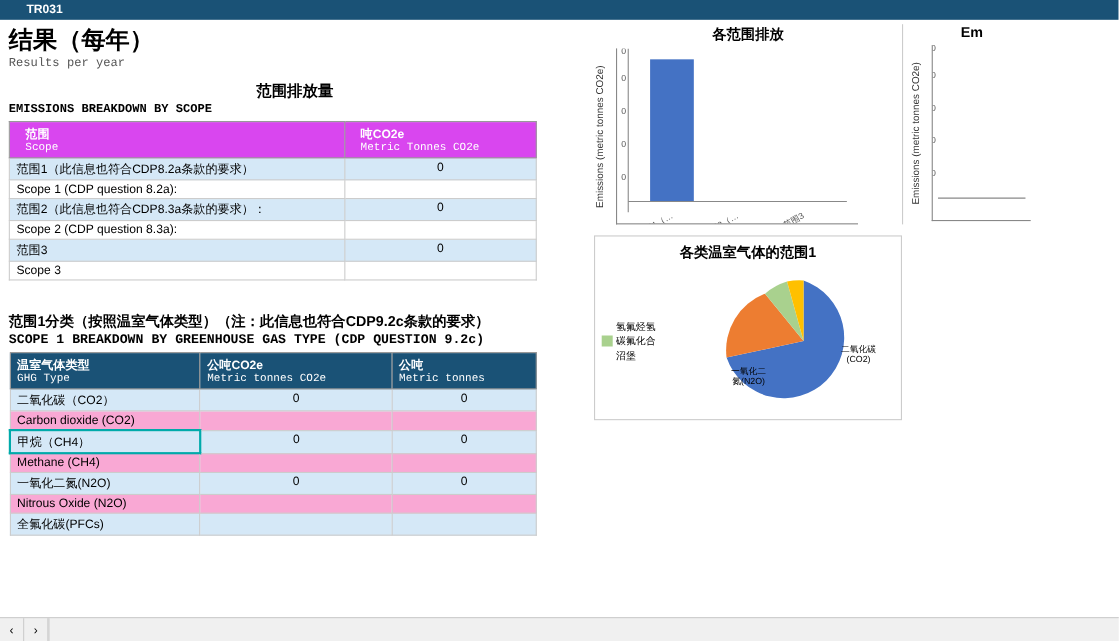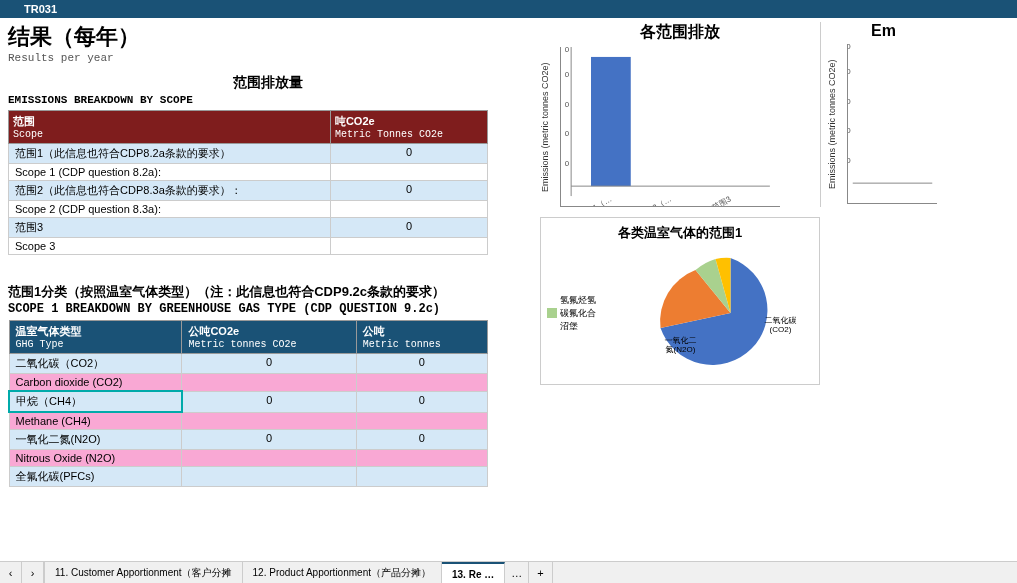--- a/index.html
+++ b/index.html
@@ -68,23 +68,23 @@
       margin-bottom: 4px;
     }
 
     table.scope-table {
       width: 480px;
       border-collapse: collapse;
       margin-bottom: 16px;
     }
 
     table.scope-table th {
-      background: #7f1d1d;
+      background: #d946ef;
       color: #fff;
-      padding: 3px 4px;
+      padding: 3px 14px;
       border: 1px solid #999;
       font-size: 11px;
       text-align: left;
     }
 
     table.scope-table .sub-header {
       font-family: 'Courier New', monospace;
       font-size: 10px;
       font-weight: normal;
     }
@@ -161,21 +161,21 @@
 
     table.ghg-table .en-row {
       background: #f9a8d4;
     }
 
     table.ghg-table .value-cell {
       text-align: center;
     }
 
     .chart-title {
-      font-size: 16px;
+      font-size: 13px;
       font-weight: bold;
       text-align: center;
       margin-bottom: 4px;
     }
 
     .pie-chart-title {
       font-size: 13px;
       font-weight: bold;
       text-align: center;
       margin-bottom: 6px;
@@ -482,28 +482,13 @@
     </div>
 
   </div>
 </div>
 
 <div class="bottom-nav">
   <div class="nav-arrows">
     <div class="nav-arrow">‹</div>
     <div class="nav-arrow">›</div>
   </div>
-  <div class="tab-list">
-    <div class="tab-item">
-      <span>11. Customer Apportionment（客户分摊</span>
-    </div>
-    <div class="tab-item">
-      <span>12. Product Apportionment（产品分摊）</span>
-    </div>
-    <div class="tab-item active">
-      <span>13. Re …</span>
-    </div>
-    <div class="tab-dots">…</div>
-    <div class="tab-plus">
-      <span>+</span>
-    </div>
-  </div>
 </div>
 
 </body></html>

